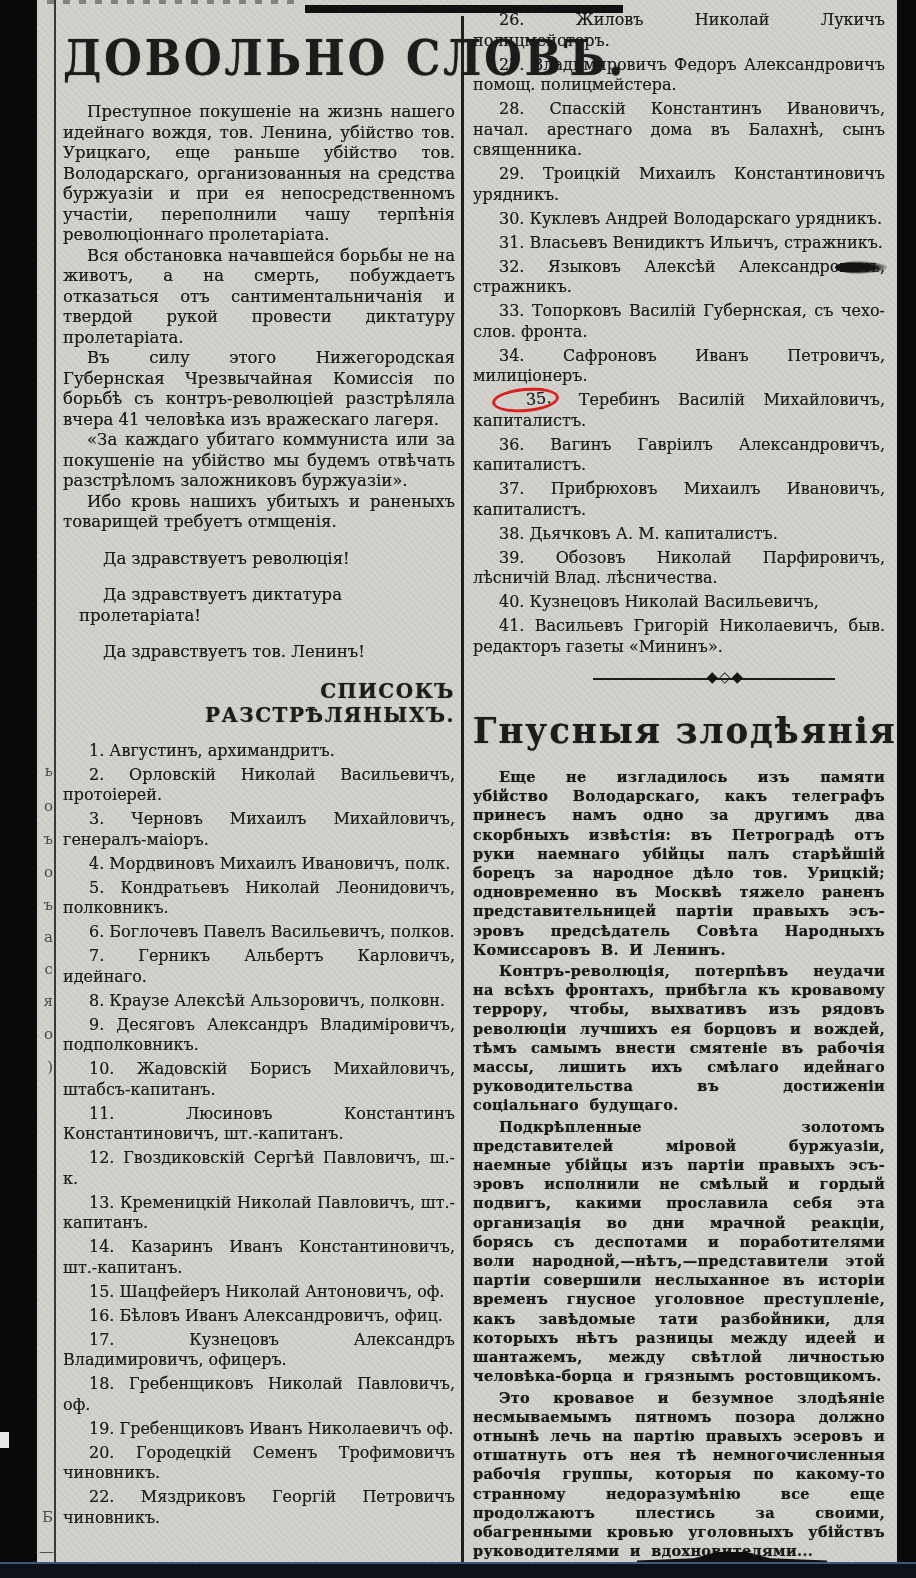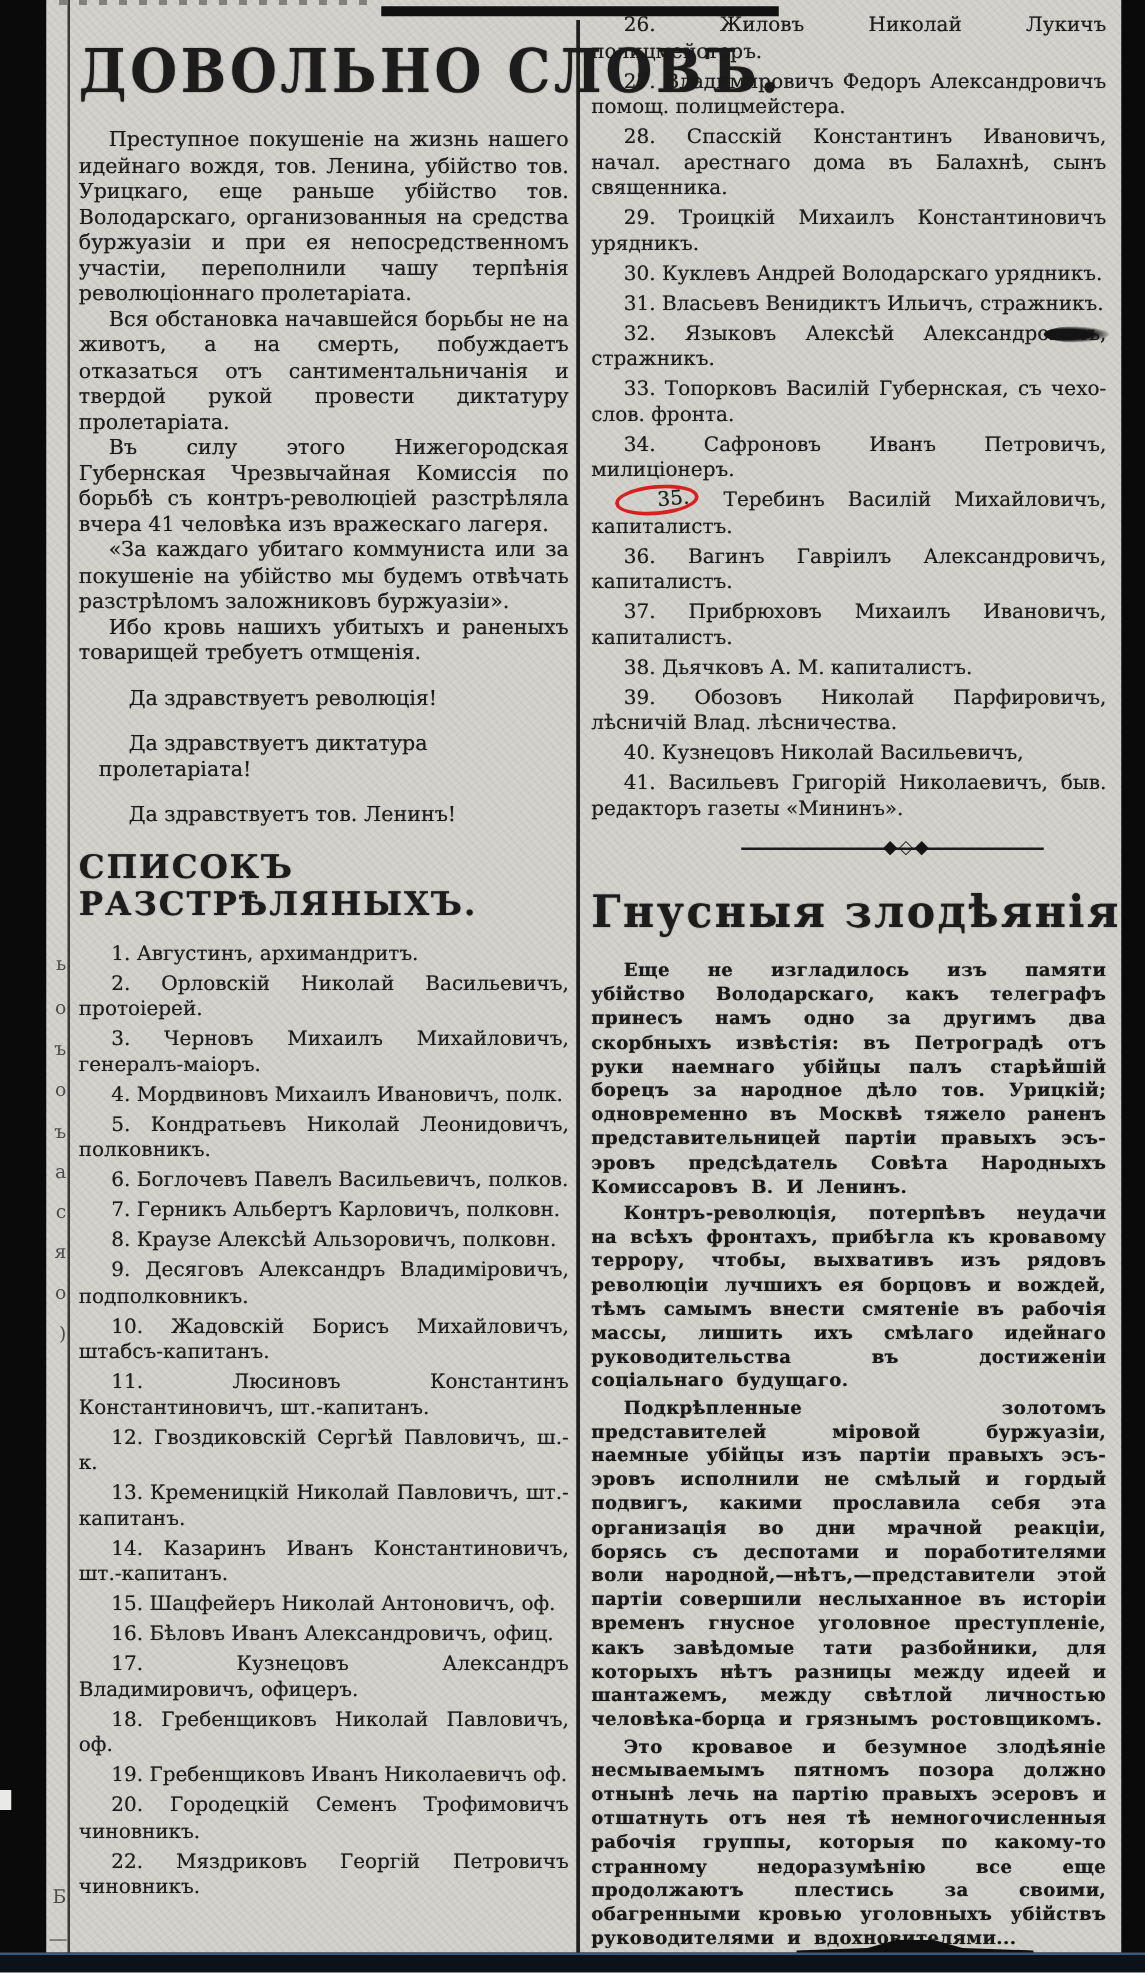--- a/index.html
+++ b/index.html
@@ -41,21 +41,21 @@
   }
   .para {
     margin:0; text-indent:24px; text-align:justify;
     font-size:16.5px; line-height:20.5px;
     text-shadow:0 0 .6px rgba(10,10,10,.6);
   }
   .slogan { margin:16px; text-indent:24px; font-size:16.5px; line-height:20.5px;
     text-shadow:0 0 .6px rgba(10,10,10,.6); }
 
   .list-header {
-    font-size:26px; font-weight:bold; text-align:left; letter-spacing:1.5px;
+    font-size:20px; font-weight:bold; text-align:right; letter-spacing:1.5px;
     margin:12px 0 14px 0; text-shadow:0 0 1px rgba(0,0,0,.6);
   }
   .li {
     margin:0 0 3.5px 0; text-indent:26px; text-align:justify;
     font-size:16px; line-height:20.5px; position:relative;
     text-shadow:0 0 .6px rgba(10,10,10,.55);
   }
   .li .num { font-weight:normal; }
   .circle {
     display:inline-block; border:3px solid #d7201f; border-radius:50%;
@@ -130,21 +130,21 @@
       <p class="slogan">Да здравствуетъ тов. Ленинъ!</p>
 
       <div class="list-header">СПИСОКЪ РАЗСТРѢЛЯНЫХЪ.</div>
 
       <p class="li"><span class="num">1.</span> <span>Августинъ, архимандритъ.</span></p>
       <p class="li"><span class="num">2.</span> <span>Орловскій Николай Васильевичъ, протоіерей.</span></p>
       <p class="li"><span class="num">3.</span> <span>Черновъ Михаилъ Михайловичъ, генералъ-маіоръ.</span></p>
       <p class="li"><span class="num">4.</span> <span>Мордвиновъ Михаилъ Ивановичъ, полк.</span></p>
       <p class="li"><span class="num">5.</span> <span>Кондратьевъ Николай Леонидовичъ, полковникъ.</span></p>
       <p class="li"><span class="num">6.</span> <span>Боглочевъ Павелъ Васильевичъ, полков.</span></p>
-      <p class="li"><span class="num">7.</span> <span>Герникъ Альбертъ Карловичъ, полковн.</span></p>
+      <p class="li"><span class="num">7.</span> <span>Герникъ Альбертъ Карловичъ, идейнаго.</span></p>
       <p class="li"><span class="num">8.</span> <span>Краузе Алексѣй Альзоровичъ, полковн.</span></p>
       <p class="li"><span class="num">9.</span> <span>Десяговъ Александръ Владиміровичъ, подполковникъ.</span></p>
       <p class="li"><span class="num">10.</span> <span>Жадовскій Борисъ Михайловичъ, штабсъ-капитанъ.</span></p>
       <p class="li"><span class="num">11.</span> <span>Люсиновъ Константинъ Константиновичъ, шт.-капитанъ.</span></p>
       <p class="li"><span class="num">12.</span> <span>Гвоздиковскій Сергѣй Павловичъ, ш.-к.</span></p>
       <p class="li"><span class="num">13.</span> <span>Кременицкій Николай Павловичъ, шт.-капитанъ.</span></p>
       <p class="li"><span class="num">14.</span> <span>Казаринъ Иванъ Константиновичъ, шт.-капитанъ.</span></p>
       <p class="li"><span class="num">15.</span> <span>Шацфейеръ Николай Антоновичъ, оф.</span></p>
       <p class="li"><span class="num">16.</span> <span>Бѣловъ Иванъ Александровичъ, офиц.</span></p>
       <p class="li"><span class="num">17.</span> <span>Кузнецовъ Александръ Владимировичъ, офицеръ.</span></p>

